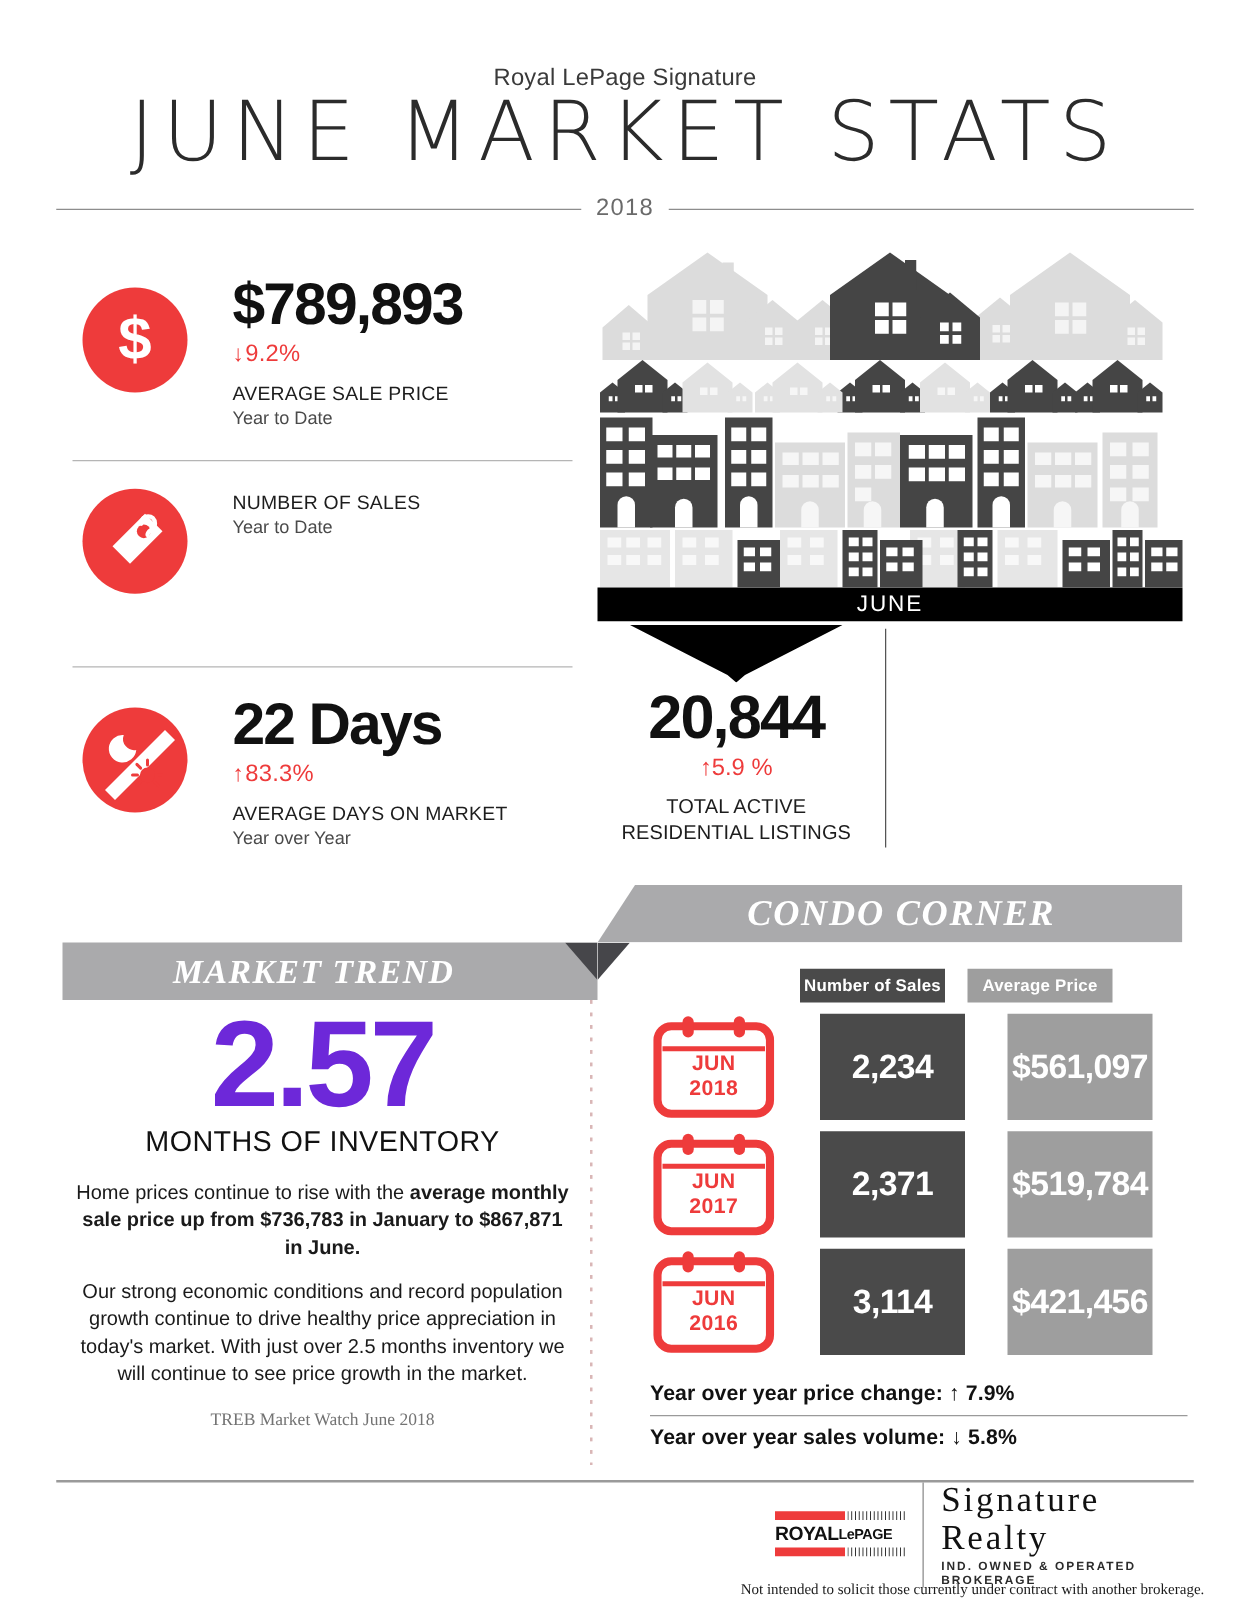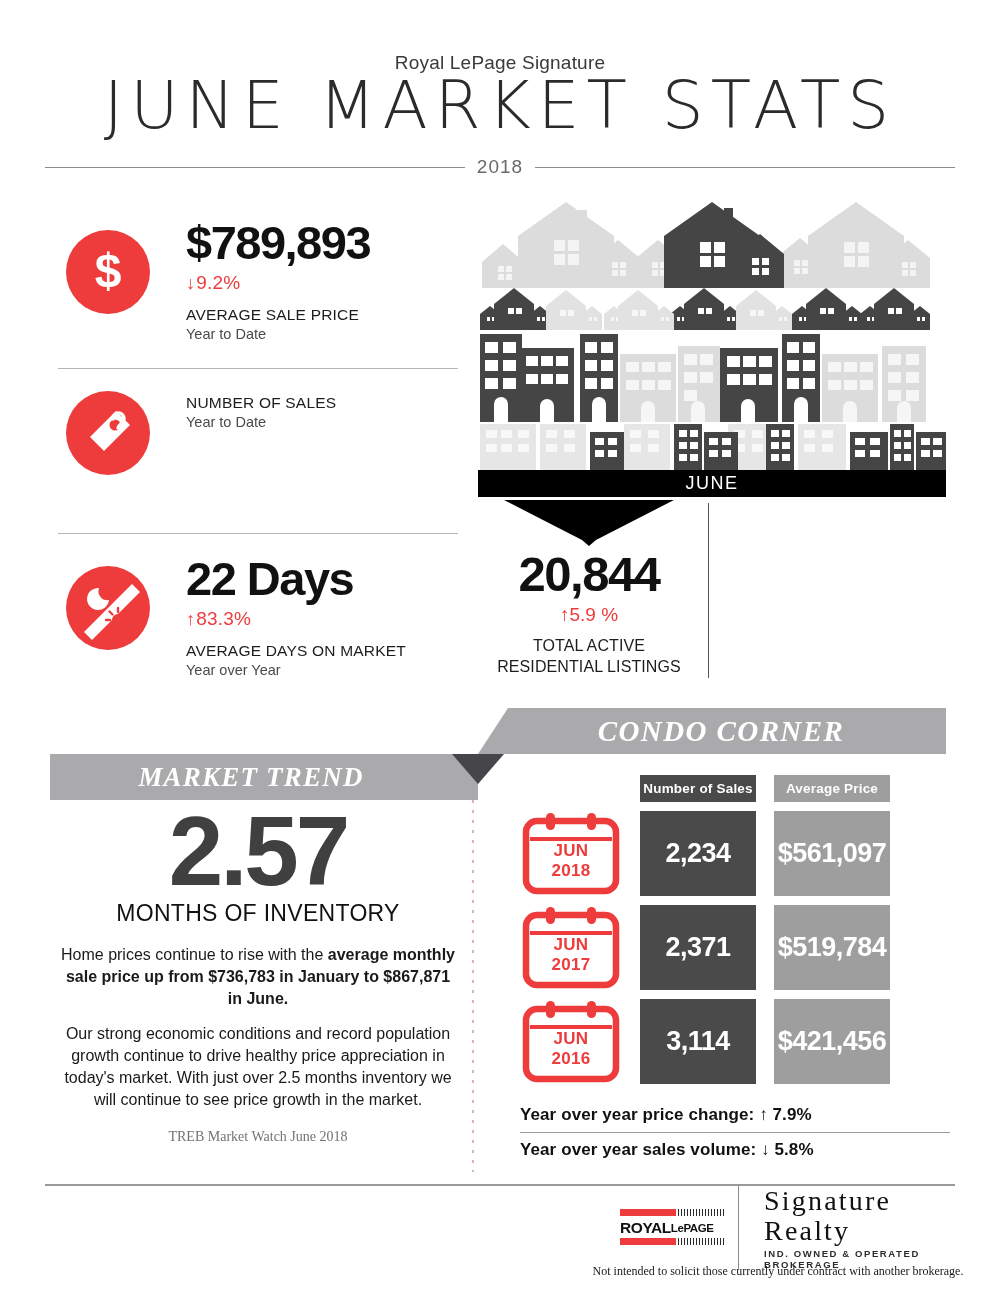--- a/index.html
+++ b/index.html
@@ -130,21 +130,21 @@
   .mt-title {
     position: absolute; left: 50px; top: 54px; width: 402px; height: 46px;
     display: flex; align-items: center; justify-content: center;
     color: #fff; font-family: "Liberation Serif", serif; font-style: italic;
     font-weight: 700; font-size: 27px; letter-spacing: 1.2px;
   }
 
   
   .mtbody { position: absolute; left: 58px; top: 800px; width: 400px; text-align: center; }
   .bignum {
-    font-size: 98px; font-weight: 700; color: #404040; line-height: 102px;
+    font-size: 98px; font-weight: 700; color: #6d28d9; line-height: 102px;
     letter-spacing: -3px; font-family: "Liberation Sans", sans-serif;
   }
   .bignum-label { font-size: 23px; color: #111; letter-spacing: .3px; margin-top: -2px; }
   .mtp1 { font-size: 16px; line-height: 22px; color: #1a1a1a; margin-top: 17px; }
   .mtp1 b { font-weight: 700; }
   .mtp2 { font-size: 16px; line-height: 22px; color: #1a1a1a; margin-top: 13px; }
   .mtsrc {
     font-size: 14px; color: #737373; margin-top: 18px;
     font-family: "Liberation Serif", serif;
   }
@@ -158,21 +158,21 @@
   
   .condo { position: absolute; left: 520px; top: 775px; width: 430px; }
   .chead { display: flex; gap: 18px; margin-left: 120px; }
   .chead .hcell {
     width: 116px; height: 27px; display: flex; align-items: center; justify-content: center;
     color: #fff; font-size: 13.5px; font-weight: 700; letter-spacing: .2px;
   }
   .hcell.dark { background: #4a4a4a; }
   .hcell.mid  { background: #9e9e9e; }
 
-  .crow { display: flex; align-items: center; gap: 18px; margin-top: 9px; }
+  .crow { display: flex; align-items: center; gap: 34px; margin-top: 9px; }
   .crow .cal {
     width: 102px; height: 85px; position: relative; flex: 0 0 102px;
   }
   .crow .dcell {
     width: 116px; height: 85px; display: flex; align-items: center; justify-content: center;
     color: #fff; font-size: 27px; font-weight: 700; letter-spacing: -.5px;
   }
   .dcell.dark { background: #4a4a4a; }
   .dcell.mid  { background: #9e9e9e; }
 
@@ -203,21 +203,21 @@
     background-size: 3px 7px;
   }
   .rlp .hatch.t { top: 1px; }
   .rlp .hatch.b { top: 30px; }
   .rlp .rlptxt {
     position: absolute; left: 0; top: 10px; width: 104px; height: 19px;
     font-size: 15.5px; font-weight: 700; color: #111; letter-spacing: -.4px;
     display: flex; align-items: center;
   }
   .rlp .rlptxt .small { font-size: 11.5px; }
-  .sigwrap { margin-left: 14px; padding-left: 25px; border-left: 1px solid #8a8a8a; }
+  .sigwrap { margin-left: 14px; padding-left: 14px; border-left: 1px solid #8a8a8a; }
   .sigtitle {
     font-family: "Liberation Serif", serif; font-size: 28px; color: #111;
     letter-spacing: 2.2px; line-height: 30px;
   }
   .sigsub {
     font-size: 9.5px; font-weight: 700; color: #2b2b2b; letter-spacing: 1.6px;
     margin-top: 2px;
   }
   .disclaimer {
     position: absolute; left: 588px; top: 62px; width: 380px; text-align: center;

